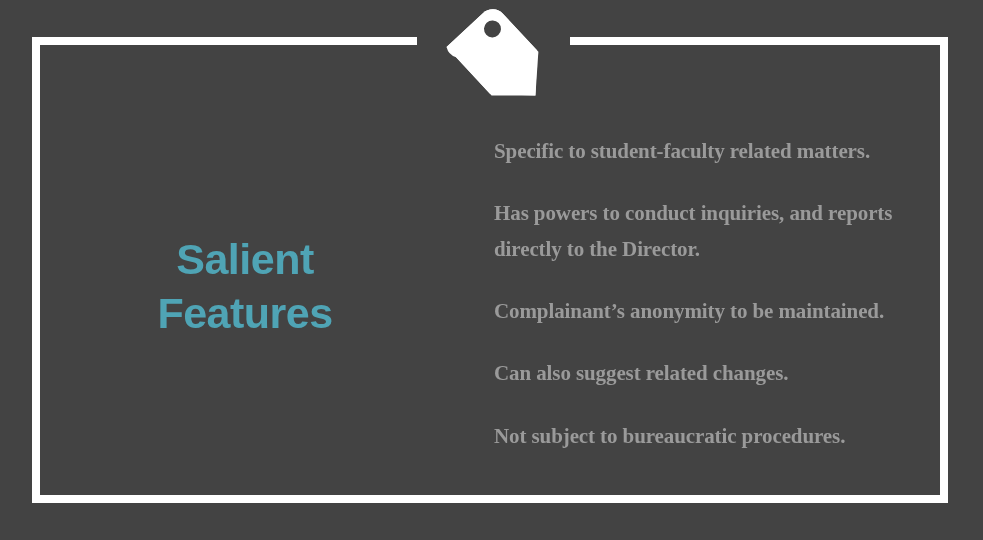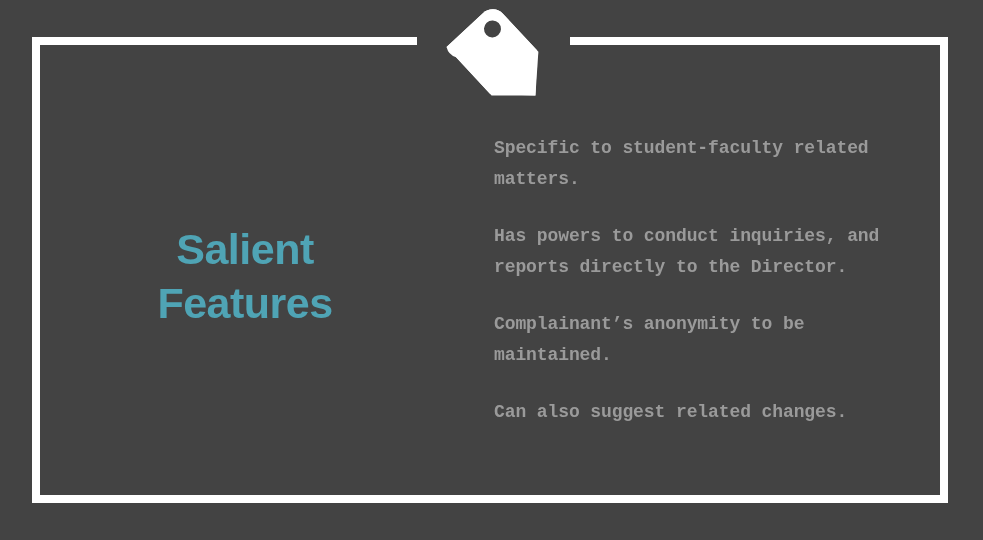--- a/index.html
+++ b/index.html
@@ -69,21 +69,21 @@
 
   
   #title-block {
     position: absolute;
     left: 40px;
     top: 222px;
     width: 410px;
     text-align: center;
   }
   #page-title {
-    margin: 0;
+    margin: 10px;
     color: #4FA4B5;
     font-family: "Liberation Sans", sans-serif;
     font-size: 43px;
     font-weight: bold;
     line-height: 1.26;
     letter-spacing: -0.5px;
     white-space: pre-line;
   }
 
   
@@ -91,22 +91,22 @@
     position: absolute;
     left: 494px;
     top: 133px;
     width: 430px;
     margin: 0;
     padding: 0;
     list-style: none;
   }
   .feature-item {
     color: #9A9A9A;
-    font-family: Liberation Mono, monospace;
-    font-size: 18px;
+    font-family: Liberation Serif, serif;
+    font-size: 21px;
     font-weight: bold;
     line-height: 1.72;
     letter-spacing: -0.1px;
     margin: 0 0 26px 0;
   }
   .feature-item:last-child {
     margin-bottom: 0;
   }
 </style>
 </head>
@@ -139,15 +139,16 @@
   <div id="title-block">
     <h1 id="page-title">Salient
 Features</h1>
   </div>
 
   <ul id="feature-list">
     <li class="feature-item">Specific to student-faculty related matters.</li>
     <li class="feature-item">Has powers to conduct inquiries, and reports directly to the Director.</li>
     <li class="feature-item">Complainant’s anonymity to be maintained.</li>
     <li class="feature-item">Can also suggest related changes.</li>
+    <li class="feature-item">Not subject to bureaucratic procedures.</li>
   </ul>
 
 </div>
 
 </body></html>

